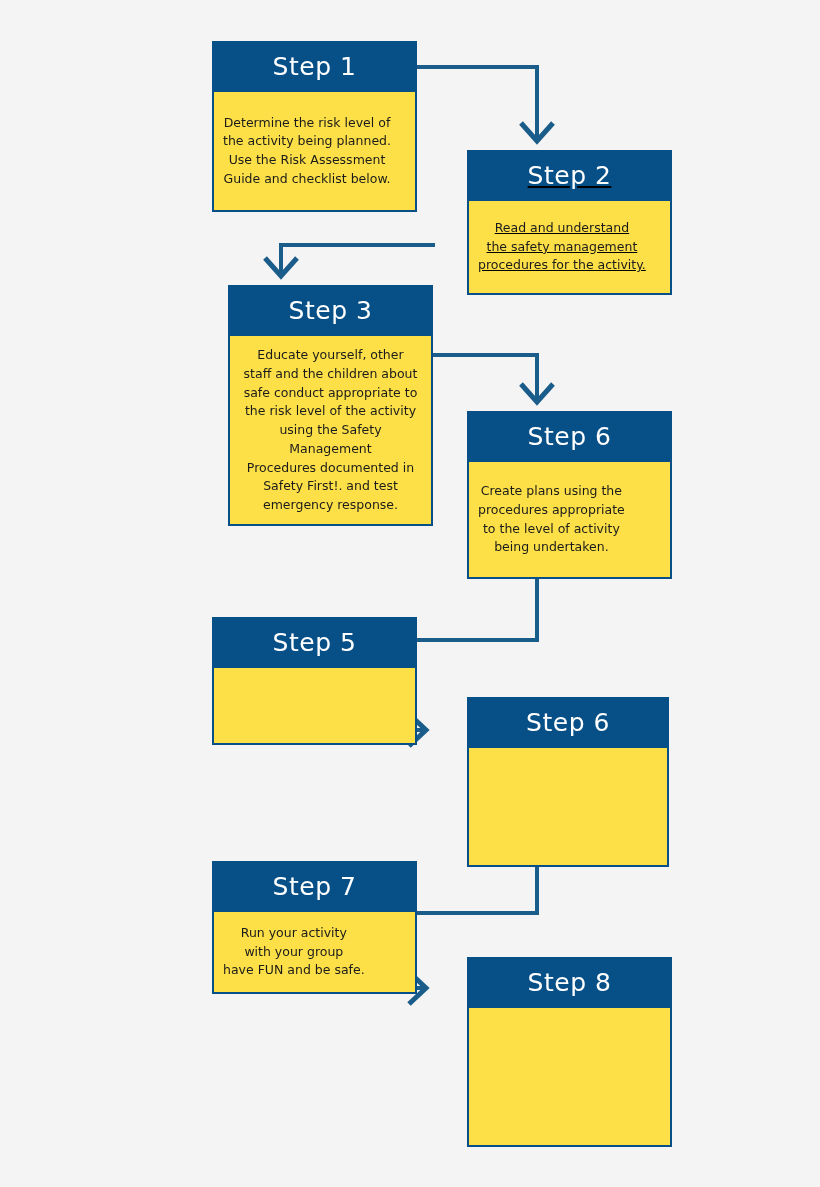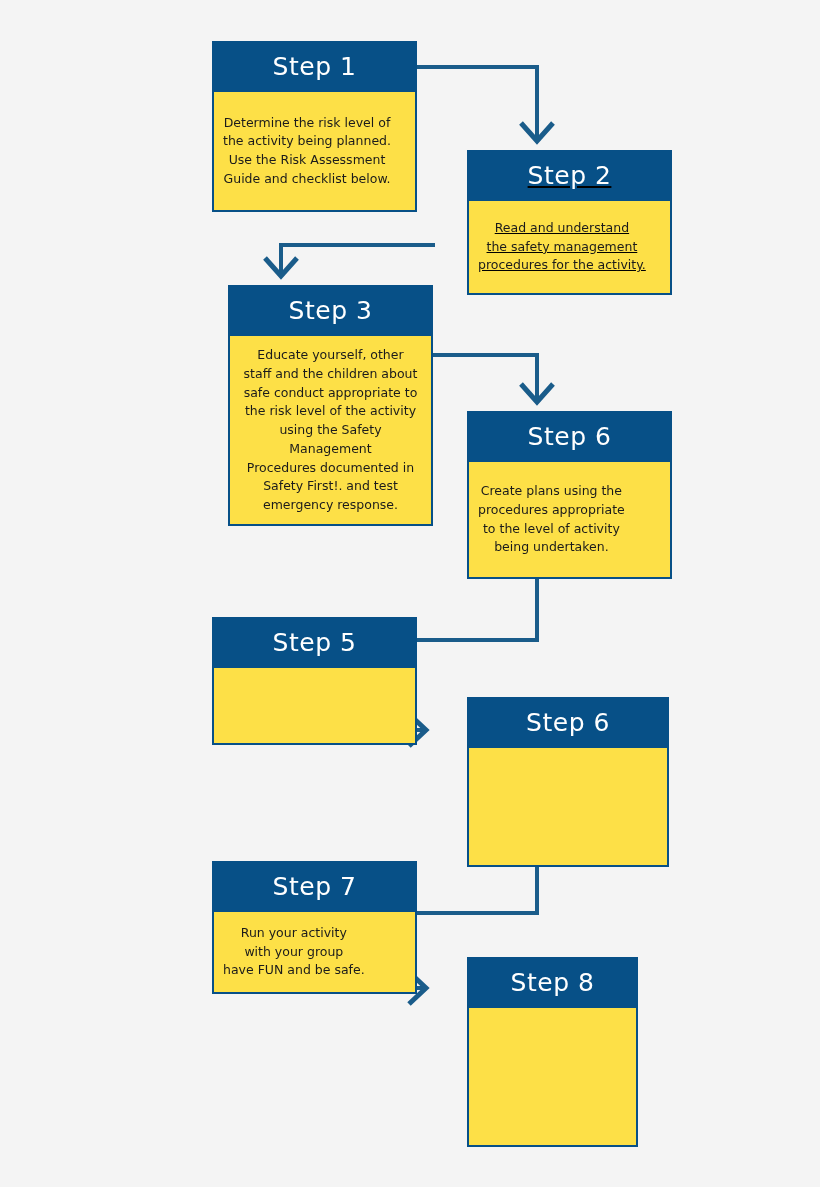--- a/index.html
+++ b/index.html
@@ -158,17 +158,17 @@
 
   <div class="step-box" style="left:180px; top:861px; width:205px; height:133px;">
     <div class="step-header">Step 7</div>
     <div class="step-body">
       <div class="step-text">Run your activity
 with your group
 have FUN and be safe.</div>
     </div>
   </div>
 
-  <div class="step-box" style="left:435px; top:957px; width:171px; height:190px;gap:41px;">
+  <div class="step-box" style="left:435px; top:957px; width:205px; height:190px;gap:41px;">
     <div class="step-header">Step 8</div>
   </div>
 
 </div>
 
 </body></html>

